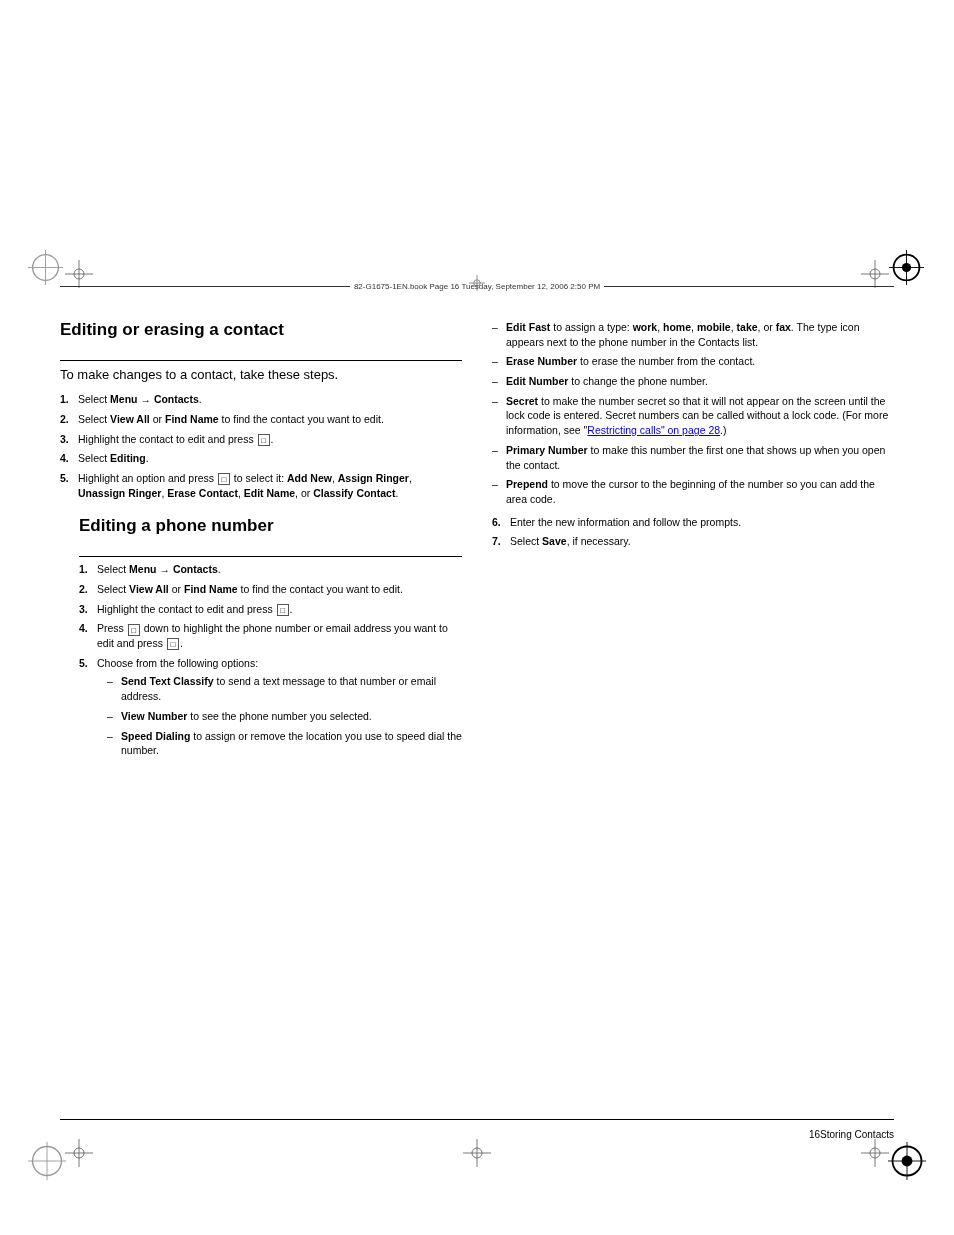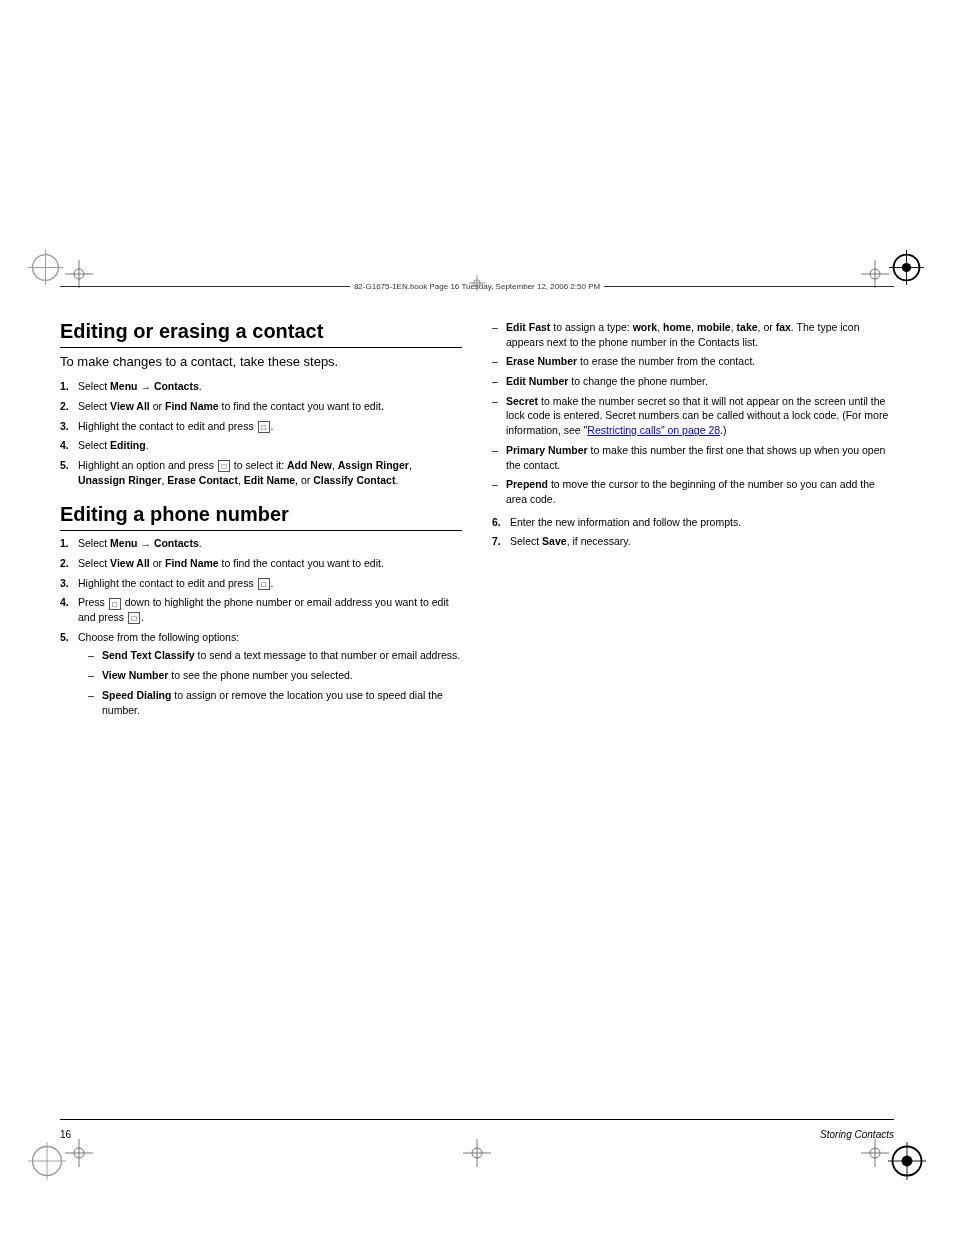--- a/index.html
+++ b/index.html
@@ -49,26 +49,26 @@
       min-width: 0;
     }
 
     .right-column {
       flex: 1;
       min-width: 0;
     }
 
     
     .section-heading {
-      font-size: 20px;
+      font-size: 17px;
       font-weight: bold;
       margin-bottom: 5px;
       color: #000;
       border-bottom: 1px solid #000;
-      padding-bottom: 4px;
+      padding-bottom: 20px;
     }
 
     .section-intro {
       font-size: 13px;
       margin-bottom: 8px;
       color: #000;
       line-height: 1.4;
     }
 
     
@@ -146,32 +146,31 @@
       height: 1px;
       background: #000;
     }
 
     .footer-content {
       position: absolute;
       bottom: 95px;
       left: 60px;
       right: 60px;
       display: flex;
-      justify-content: space-between;
+      justify-content: flex-end;
       font-size: 10px;
       color: #000;
     }
 
     .footer-page-num {
       font-weight: normal;
     }
 
     .footer-section-name {
       font-weight: normal;
-      font-style: italic;
     }
 
     
     
     .ch-top-left { top: 260px; left: 65px; }
     
     .ch-top-right { top: 260px; right: 65px; }
     
     .circle-top-right {
       position: absolute;
@@ -359,21 +358,21 @@
               <strong>Assign Ringer</strong>,
               <strong>Unassign Ringer</strong>,
               <strong>Erase Contact</strong>,
               <strong>Edit Name</strong>, or
               <strong>Classify Contact</strong>.
             </span>
           </li>
         </ol>
       </div>
 
-      <div style="margin-top: 16px;">
+      <div style="margin-top: 16px; margin-left: 19px;">
         <div class="section-heading">Editing a phone number</div>
 
         <ol class="numbered-list">
 
           <li>
             <span class="num">1.</span>
             <span class="li-content">
               Select <strong>Menu</strong> → <strong>Contacts</strong>.
             </span>
           </li>

